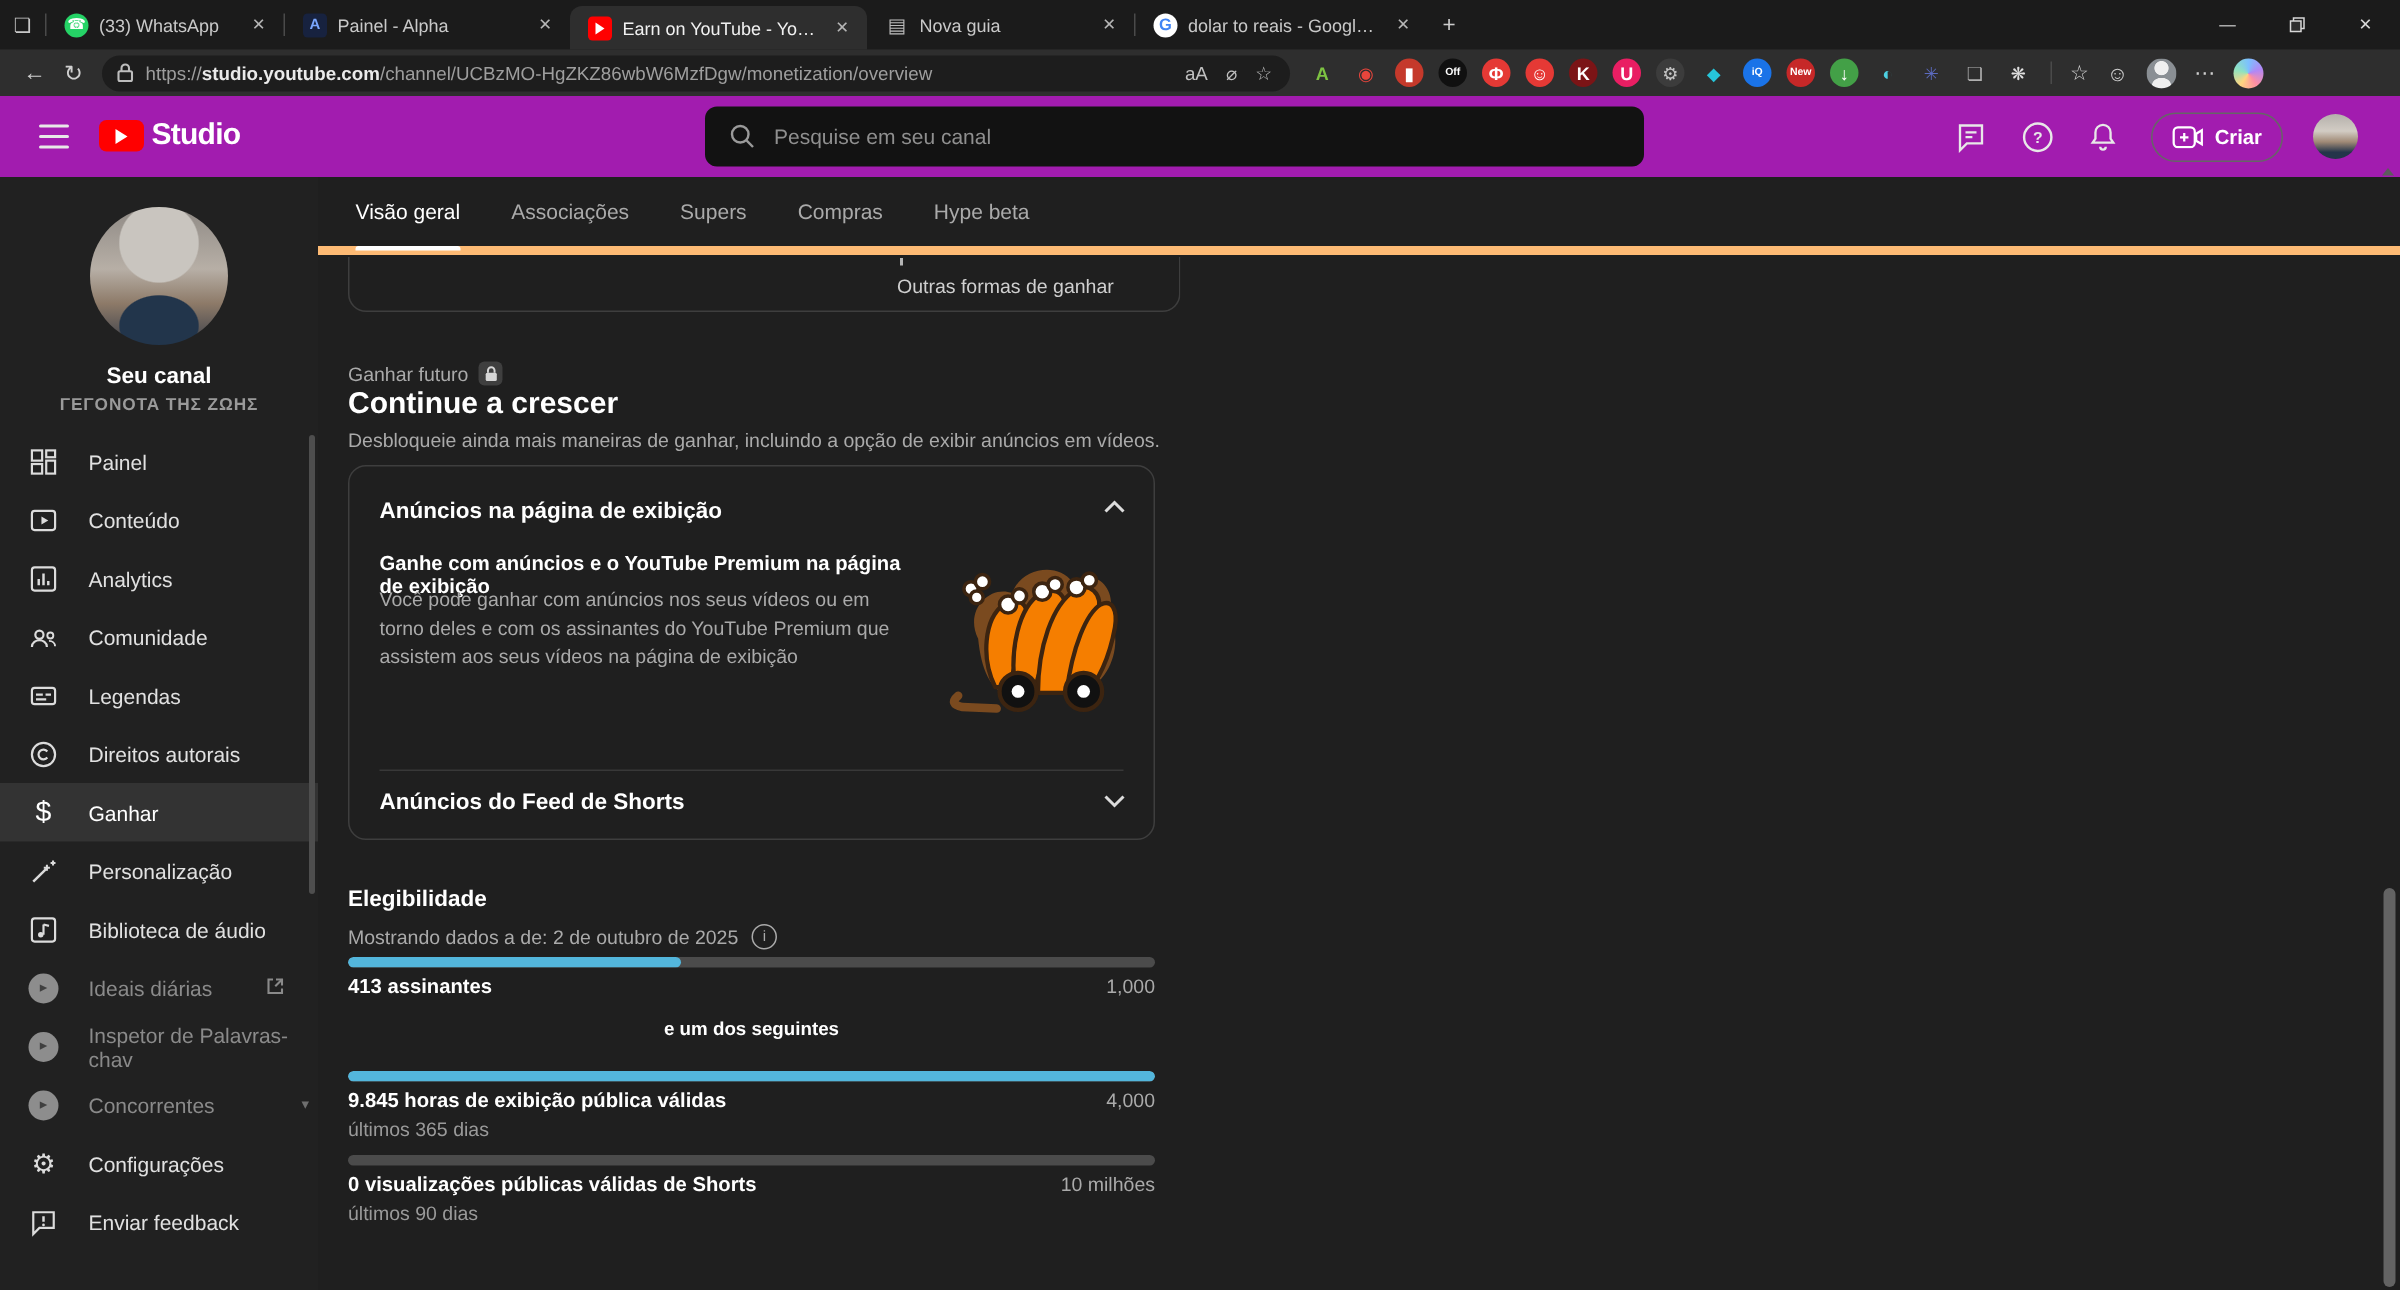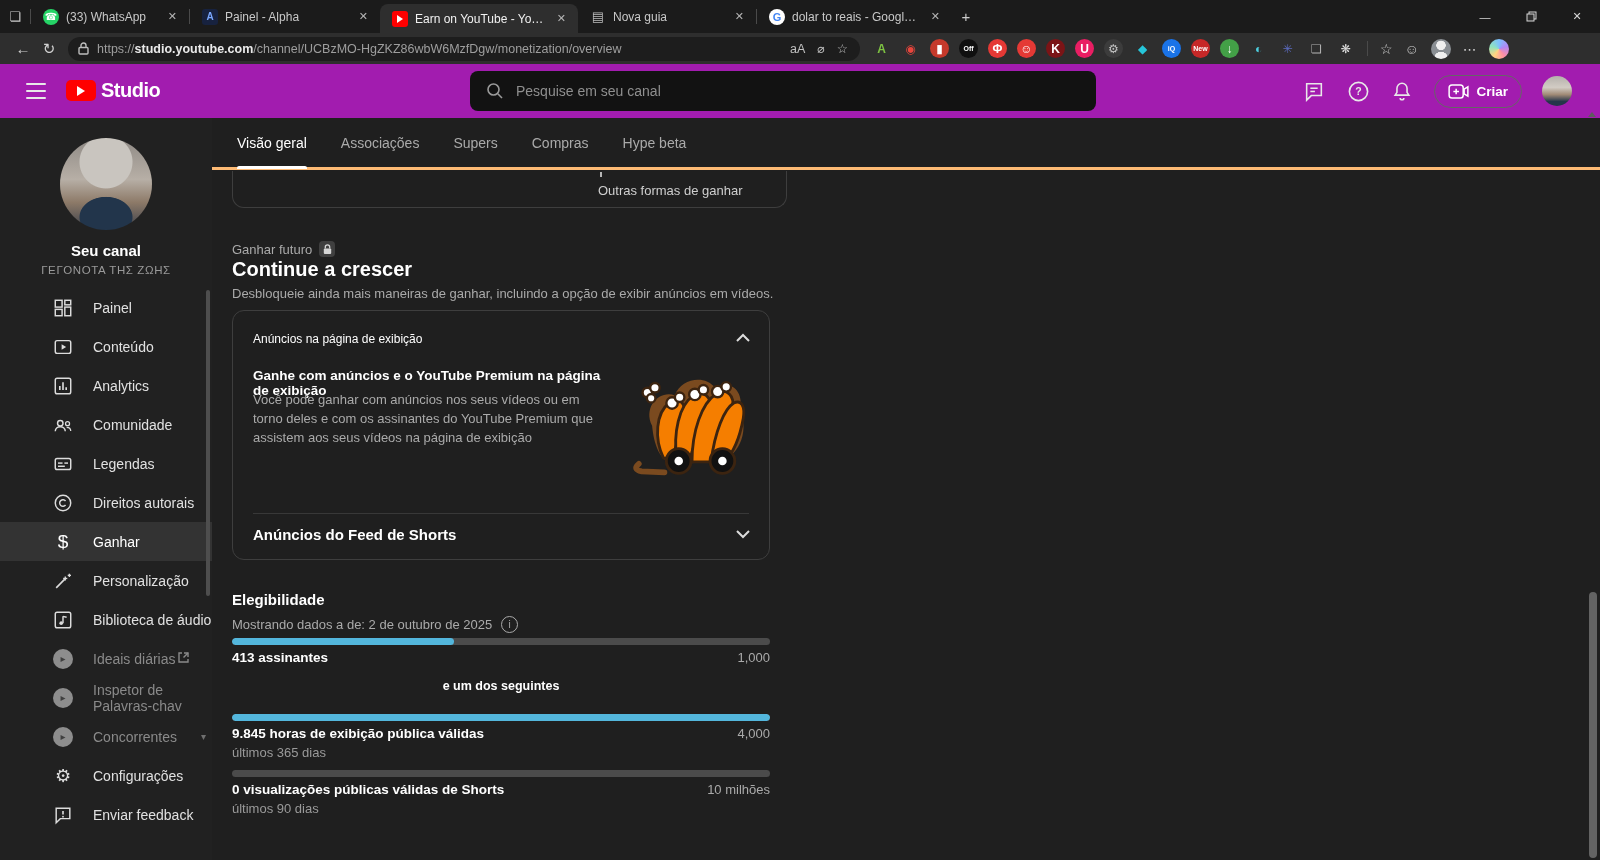--- a/index.html
+++ b/index.html
@@ -74,58 +74,58 @@
 
   
   .sidebar { position:absolute; left:0; top:118px; width:212px; height:742px; background:#212121; }
   .ch-avatar { position:absolute; left:60px; top:20px; width:92px; height:92px; border-radius:50%;
     background: radial-gradient(circle at 50% 26%, #c9c5bf 0 26px, transparent 27px),
                 radial-gradient(ellipse 34px 26px at 50% 86%, #22354b 0 26px, transparent 27px),
                 linear-gradient(180deg,#8f8a85 0%,#b7afa6 45%,#8d7a68 70%,#3a3f4a 100%); }
   .ch-name { position:absolute; left:0; top:124px; width:212px; text-align:center; color:#fff;
     font-size:15px; font-weight:bold; }
   .ch-handle { position:absolute; left:0; top:146px; width:212px; text-align:center; color:#9a9a9a;
-    font-size:11.5px; letter-spacing:0.6px; }
+    font-size:11.5px; letter-spacing:0.6px;font-weight:bold; }
   .menu { position:absolute; left:0; top:170px; width:212px; }
-  .mi { height:39px; display:flex; align-items:center; gap:19px; padding-left:52px; color:#e1e1e1;
+  .mi { height:39px; display:flex; align-items:center; gap:19px; padding-left:18px; color:#e1e1e1;
     font-size:14px; font-weight:500; position:relative; }
   .mi.active { background:#333333; color:#fff; }
   .mi.dim { color:#8a8a8a; }
   .mi .ic { width:22px; height:22px; flex:none; display:flex; align-items:center; justify-content:center; }
   .mi .ic svg { stroke:#dcdcdc; }
   .mi .glyph { font-size:18px; color:#dcdcdc; line-height:1; }
   .extcircle { width:20px; height:20px; border-radius:50%; background:#8d8d8d; color:#3f3f3f;
     display:flex; align-items:center; justify-content:center; font-size:10px; }
   .mi .extlink { position:absolute; right:22px; top:12px; }
   .mi .caret { position:absolute; right:6px; color:#6f6f6f; font-size:10px; }
   .side-scroll { position:absolute; right:2px; top:172px; width:4px; height:306px; background:#4e4e4e; border-radius:2px; }
 
   
   .main { position:absolute; left:212px; top:118px; width:1388px; height:742px; background:#1f1f1f; }
-  .stabs { position:absolute; left:0; top:0; width:1388px; height:52px; border-bottom:3px solid #fdba74;
+  .stabs { position:absolute; left:0; top:0; width:1388px; height:52px; border-bottom:6px solid #fdba74;
     display:flex; align-items:center; gap:34px; padding-left:25px; }
   .stab { color:#aaa; font-size:14px; font-weight:500; position:relative; height:52px; display:flex; align-items:center; }
   .stab.active { color:#fff; }
   .stab.active::after { content:""; position:absolute; left:0; right:0; bottom:0; height:3px; background:#fff; border-radius:2px 2px 0 0; }
 
   .partial-card { position:absolute; left:20px; top:53px; width:555px; height:37px;
     border:1px solid #3e3e3e; border-top:none; border-radius:0 0 12px 12px; }
   .partial-frag { position:absolute; left:367px; top:1px; width:2px; height:5px; background:#b5b5b5; }
   .partial-text { position:absolute; left:365px; top:12px; color:#cfcfcf; font-size:13px; }
 
   .marco { position:absolute; left:20px; top:123px; display:flex; align-items:center; gap:7px;
     color:#aaa; font-size:13px; }
   .lockbadge { width:16px; height:16px; background:#3f3f3f; border-radius:4px; display:flex;
     align-items:center; justify-content:center; }
   .h1 { position:absolute; left:20px; top:140px; color:#fff; font-size:20px; font-weight:bold; }
   .subtitle { position:absolute; left:20px; top:168px; color:#aaa; font-size:13px; }
 
   .card { position:absolute; left:20px; top:192px; width:538px; height:250px;
     border:1px solid #3e3e3e; border-radius:12px; }
-  .card-title { position:absolute; left:20px; top:21px; color:#fff; font-size:12px; font-weight:normal; }
+  .card-title { position:absolute; left:20px; top:21px; color:#fff; font-size:15px; font-weight:bold; }
   .chev { position:absolute; right:18px; }
   .benefit-title { position:absolute; left:20px; top:57px; color:#fff; font-size:13.5px; font-weight:bold; width:350px; }
   .benefit-body { position:absolute; left:20px; top:79px; width:355px; color:#aaa; font-size:13px; line-height:19px; }
   .illus { position:absolute; right:14px; top:54px; }
   .card-div { position:absolute; left:20px; right:20px; top:202px; height:1px; background:#383838; }
   .card-title2 { position:absolute; left:20px; top:215px; color:#fff; font-size:15px; font-weight:bold; }
 
   .elig-title { position:absolute; left:20px; top:473px; color:#fff; font-size:15px; font-weight:bold; }
   .datarow { position:absolute; left:20px; top:498px; display:flex; align-items:center; gap:9px;
     color:#aaa; font-size:13px; }

